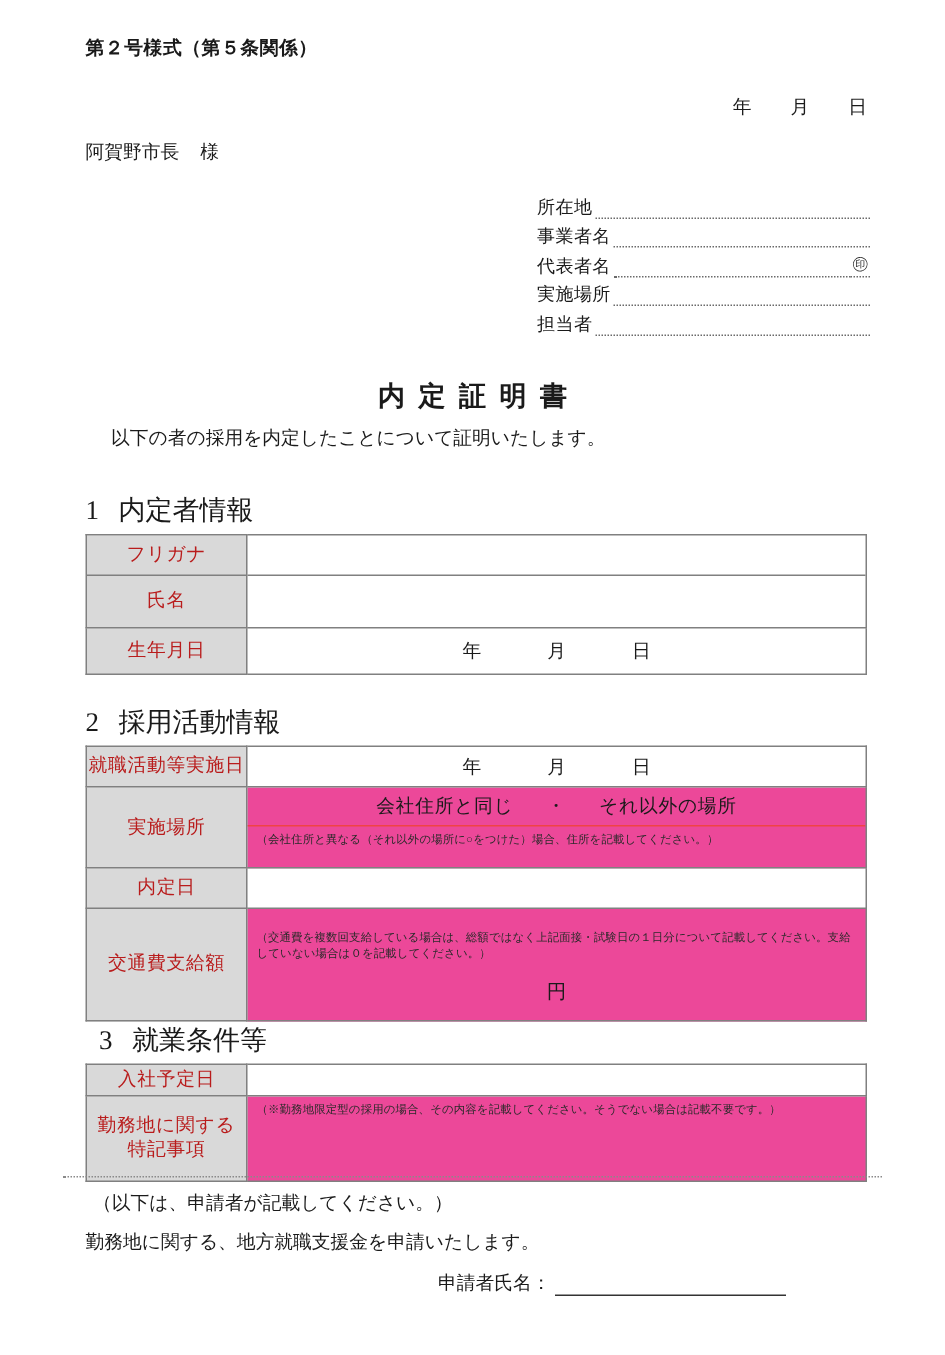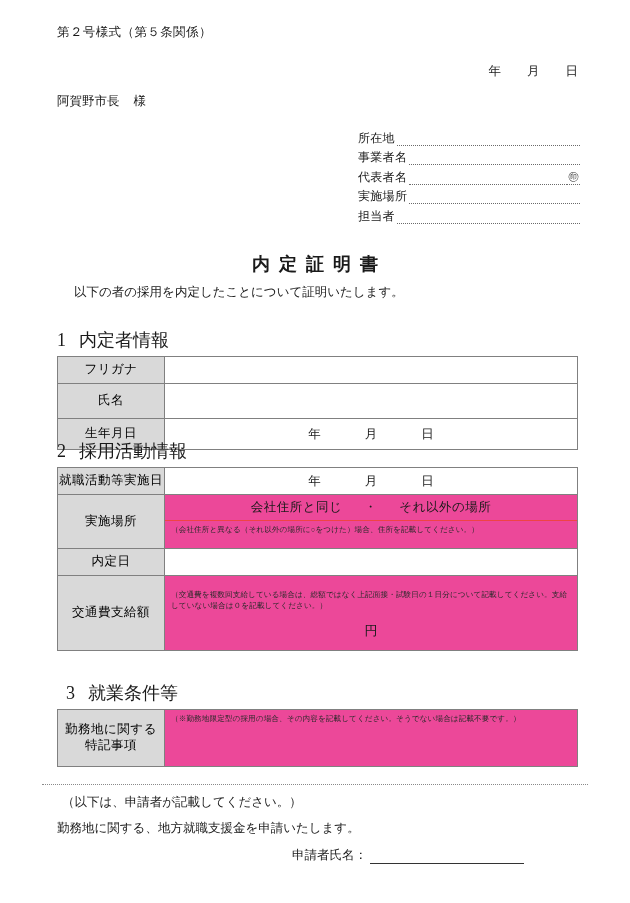--- a/index.html
+++ b/index.html
@@ -27,20 +27,21 @@
   }
 
   
   .form-code {
     position: absolute;
     left: 57px;
     top: 24px;
     font-size: 12.5px;
     letter-spacing: 0.4px;
     white-space: nowrap;
+    font-weight: bold;
   }
   .date-line {
     position: absolute;
     right: 52px;
     top: 63px;
     font-size: 12.5px;
     white-space: nowrap;
   }
   .date-line .seg { display: inline-block; }
   .date-line .gap-a { display: inline-block; width: 26px; }
@@ -131,21 +132,21 @@
   table.form-table td {
     border: 1px solid #808080;
     padding: 0;
     vertical-align: middle;
     font-size: 12.5px;
   }
   td.lbl {
     width: 106px;
     background: #d9d9d9;
     text-align: center;
-    color: #000000;
+    color: #b91c1c;
     letter-spacing: 0.5px;
     line-height: 1.25;
   }
   td.val {
     background: #ffffff;
     text-align: center;
   }
   td.val-left {
     background: #ec4899;
     text-align: left;
@@ -285,21 +286,21 @@
         <td class="val">
           <span class="ymd">
             <span>年</span><span class="g1"></span><span>月</span><span class="g2"></span><span>日</span>
           </span>
         </td>
       </tr>
     </tbody>
       </table>
   </div>
 
-  <div class="section" style="top:439px;">
+  <div class="section" style="top:469px;">
     <div class="section-heading">
       <span class="num">2</span><span>採用活動情報</span>
     </div>
     <table class="form-table">
       <tbody>
           <tr>
         <td class="lbl" style="height:26px;">就職活動等実施日</td>
         <td class="val">
           <span class="ymd">
             <span>年</span><span class="g1"></span><span>月</span><span class="g2"></span><span>日</span>
@@ -329,20 +330,24 @@
     </tbody>
       </table>
   </div>
 
   <div class="section" style="top:681px;">
     <div class="section-heading" style="padding-left:9px;">
       <span class="num">3</span><span>就業条件等</span>
     </div>
     <table class="form-table">
       <tbody>
+          <tr>
+        <td class="lbl" style="height:20px;">入社予定日</td>
+        <td class="val"></td>
+      </tr>
       <tr>
         <td class="lbl" style="height:56px;">
           <div>勤務地に関する</div>
           <div>特記事項</div>
         </td>
         <td class="val-left" style="vertical-align:top; padding:0;">
           <div class="note">（※勤務地限定型の採用の場合、その内容を記載してください。そうでない場合は記載不要です。）</div>
         </td>
       </tr>
     </tbody>

